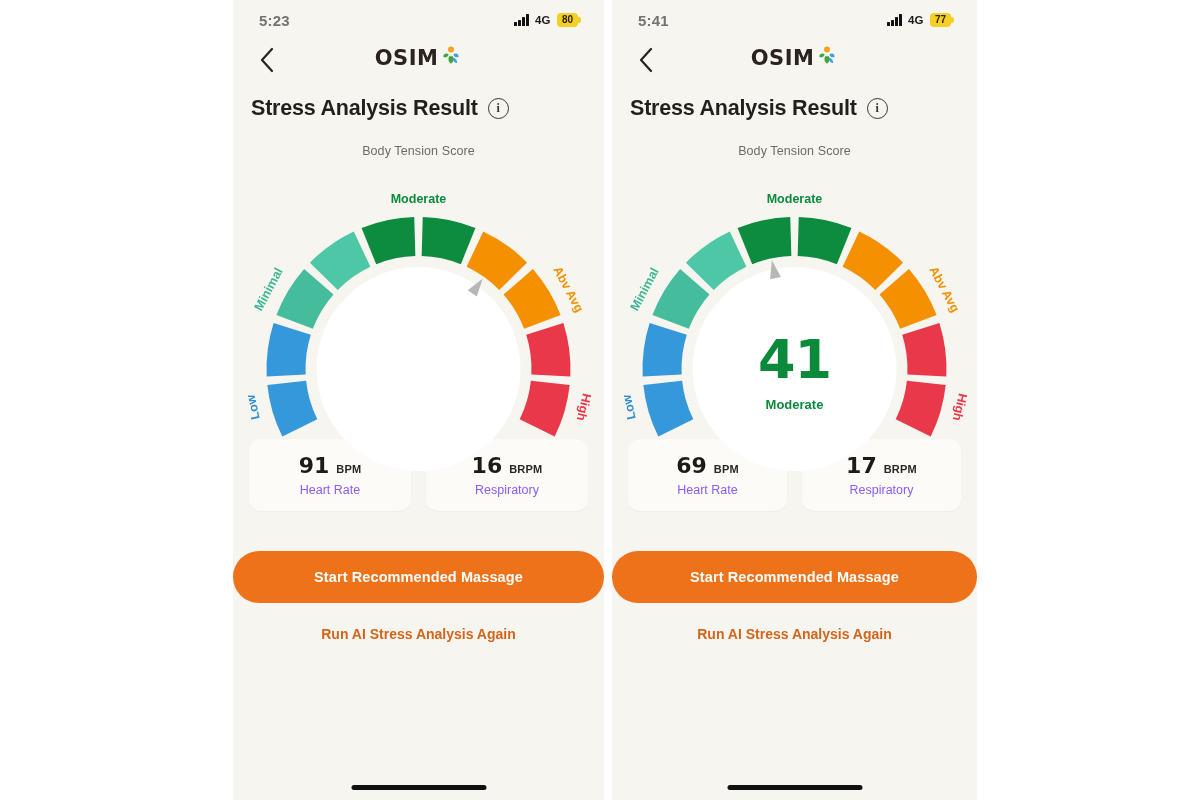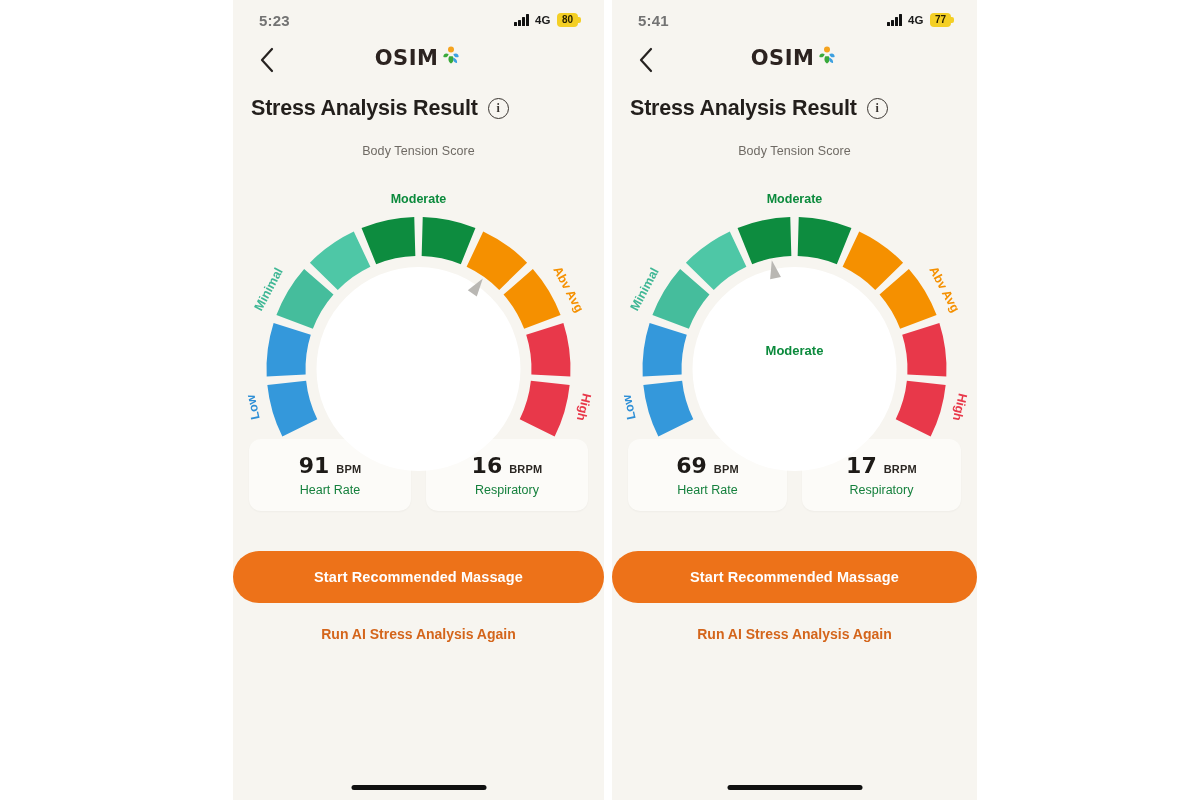--- a/index.html
+++ b/index.html
@@ -115,21 +115,21 @@
   }
   .metric{
     flex:1;background:#fcfbf8;border-radius:12px;
     height:72px;display:flex;flex-direction:column;
     align-items:center;justify-content:center;
     box-shadow:0 1px 2px rgba(0,0,0,.035);
   }
   .metric-top{display:flex;align-items:baseline;gap:7px;}
   .metric-value{font-size:22px;font-weight:bold;color:#1d1a17;font-family:"DejaVu Sans",sans-serif;}
   .metric-unit{font-size:11px;font-weight:bold;color:#2b2723;letter-spacing:.2px;}
-  .metric-name{font-size:12.5px;color:#15803d;margin-top:5px;}
+  .metric-name{font-size:12.5px;color:#8b5cf6;margin-top:5px;}
 
   
   .cta-wrap{padding:0 0;margin-top:40px;box-sizing:border-box;}
   .cta{
     width:100%;height:52px;border:none;border-radius:26px;
     background:#ed7219;color:#fff;
     font-size:14.5px;font-weight:bold;
     font-family:"Liberation Sans",sans-serif;
     cursor:pointer;letter-spacing:.1px;
   }
@@ -290,20 +290,21 @@
             <path d="M 312.38498150452796 159.03977660593245 A 152 152 0 0 1 319.318532875898 212.42516500893325 L 280.36509351958205 210.52002398690433 A 113 113 0 0 0 275.21054546060304 170.8322023451998 Z" fill="#e8384a"></path>
             <path d="M 318.66732809597755 220.88832641668333 A 152 152 0 0 1 303.6481875563908 272.58454723610896 L 268.71542890705365 255.24377524789682 A 113 113 0 0 0 279.88097417661487 216.81171634924485 Z" fill="#e8384a"></path>
             <path d="M 144.80093824556127 96.34571984745297 L 143.1164063863996 115.25346601407503 L 153.91427834369574 112.99767303444209 Z" fill="#b9b7b3"></path>
             <text x="2.8314590512952407" y="243.0167281841132" fill="#2f8fd6" text-anchor="middle" dominant-baseline="middle" class="seg-label" transform="rotate(-103 2.8314590512952407 243.0167281841132)">Low</text>
             <text x="18.281856806841375" y="125.65930588918441" fill="#3fb795" text-anchor="middle" dominant-baseline="middle" class="seg-label" transform="rotate(-62 18.281856806841375 125.65930588918441)">Minimal</text>
             <text x="167.5" y="36" fill="#0b8a3c" text-anchor="middle" dominant-baseline="middle" class="seg-label" transform="rotate(0 167.5 36)">Moderate</text>
             <text x="316.71814319315865" y="125.65930588918445" fill="#f59000" text-anchor="middle" dominant-baseline="middle" class="seg-label" transform="rotate(62 316.71814319315865 125.65930588918445)">Abv Avg</text>
             <text x="332.16854094870473" y="243.0167281841132" fill="#e8384a" text-anchor="middle" dominant-baseline="middle" class="seg-label" transform="rotate(103 332.16854094870473 243.0167281841132)">High</text>
           </svg>
           <div class="gauge-center" style="top: 169px;">
+    <div class="score" style="color: rgb(11, 138, 60);">41</div>
     <div class="score-label" style="color: rgb(11, 138, 60);">Moderate</div>
           </div>
         </div>
       </div>
       <div class="timestamp">13 Jul 2023, 05:41 pm</div>
       <div class="metrics">
         <div class="metric">
       <div class="metric-top">
         <span class="metric-value">69</span>
         <span class="metric-unit">BPM</span>

